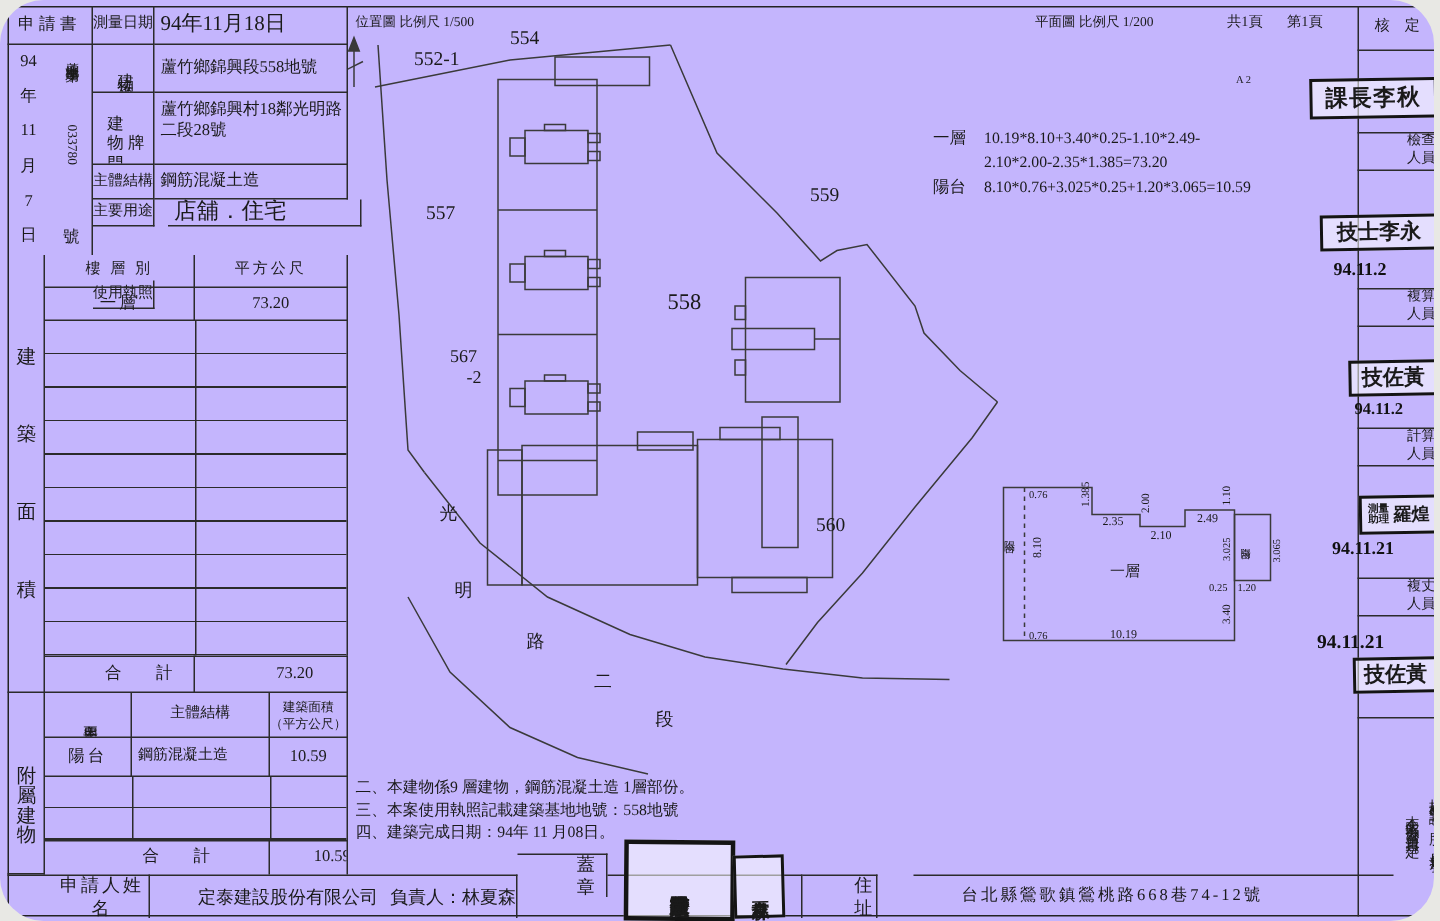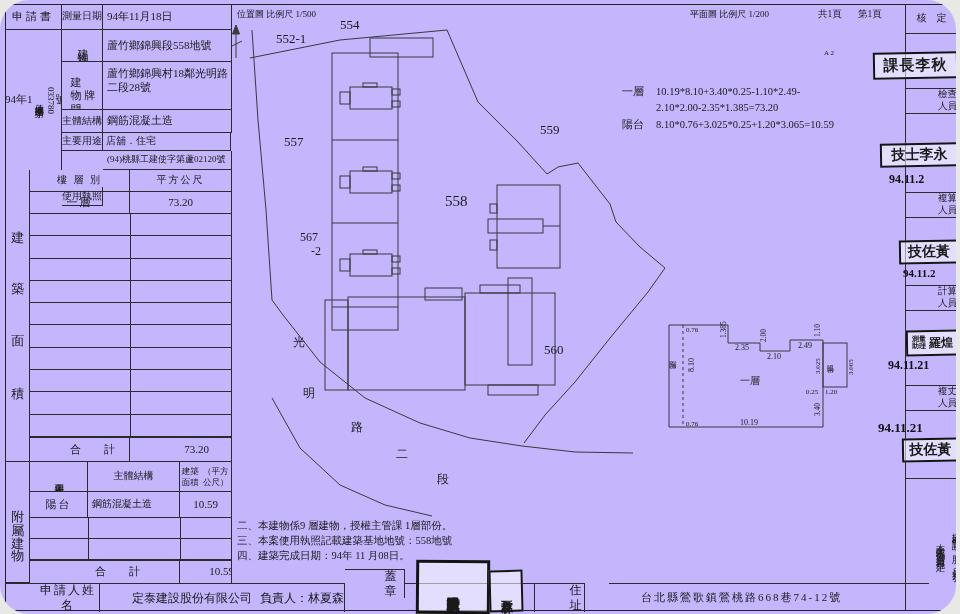--- a/index.html
+++ b/index.html
@@ -5,21 +5,21 @@
   html,body{margin:0;padding:0;background:#e8e8e4;}
   #sheet{position:relative;width:956px;height:614px;background:#c4b5fd;overflow:hidden;
          font-family:"Liberation Serif","DejaVu Serif",serif;color:#1a1a1a;border-radius:29px;}
   #border{position:absolute;left:5px;top:4px;width:952px;height:607px;border:1.5px solid #222;box-sizing:border-box;}
   .cell{position:absolute;box-sizing:border-box;display:flex;align-items:center;justify-content:center;
         text-align:center;font-size:10px;line-height:1.25;overflow:hidden;}
   .cl{justify-content:flex-start;text-align:left;padding-left:4px;}
   .bt{border-top:1px solid #2b2b2b;padding-left:32px;}.bb{border-bottom:1px solid #2b2b2b;}.br{border-right:1px solid #2b2b2b;}
   .vert{writing-mode:vertical-lr;text-orientation:upright;}
   .vrl{writing-mode:vertical-rl;text-orientation:upright;}
-  .col{flex-direction:row;}
+  .col{flex-direction:column;}
   .stamp{position:absolute;border:2px solid #141414;box-sizing:border-box;display:flex;align-items:center;
          justify-content:center;font-weight:bold;background:rgba(255,255,255,.55);transform:rotate(-1deg);}
   .hdate{position:absolute;font-family:Liberation Serif, serif;font-weight:bold;color:#111;}
   .rows-empty{position:absolute;box-sizing:border-box;}
   svg text{fill:#1a1a1a;font-family:"Liberation Serif","DejaVu Serif",serif;}
 </style>
 </head>
 <body>
 
 <div id="sheet">
@@ -37,36 +37,35 @@
       <span>日</span>
     </div>
     <div class="cell col" style="left:28px;top:0;width:29px;height:140px;justify-content:space-between;padding:4px 0;position:absolute;font-size:9px">
       <span class="vert" style="letter-spacing:1px">蘆地測建字第</span>
       <span class="vrl" style="text-orientation:mixed;font-size:9px">033780</span>
       <span style="font-size:11px">號</span>
     </div>
   </div>
 
   <div class="cell br bb" style="left:62px;top:4px;width:41px;height:26px;">測量日期</div>
-  <div class="cell br bb cl" style="left:103px;top:4px;width:129px;height:26px;font-size:11px">94年11月18日</div>
+  <div class="cell br bb cl" style="left:103px;top:4px;width:129px;height:26px;font-size:14px">94年11月18日</div>
 
   <div class="cell br bb vert" style="left:62px;top:30px;width:41px;height:32px;font-size:11px;letter-spacing:4px;padding-top:2px">建物坐落</div>
   <div class="cell br bb cl" style="left:103px;top:30px;width:129px;height:32px;font-size:11px">蘆竹鄉錦興段558地號</div>
 
   <div class="cell br bb vert" style="left:62px;top:62px;width:41px;height:48px;font-size:11px;letter-spacing:14px;padding-top:4px">建物門牌</div>
   <div class="cell br bb cl" style="left:103px;top:62px;width:129px;height:48px;font-size:11px;align-items:flex-start;padding-top:5px">蘆竹鄉錦興村18鄰光明路二段28號</div>
 
   <div class="cell br bb" style="left:62px;top:110px;width:41px;height:23px;">主體結構</div>
   <div class="cell br bb cl" style="left:103px;top:110px;width:129px;height:23px;font-size:11px">鋼筋混凝土造</div>
 
   <div class="cell br bb" style="left:62px;top:133px;width:41px;height:18px;">主要用途</div>
-  <div class="cell br bb cl" style="left:102px;top:133px;width:129px;height:18px;font-size:10px">店舖．住宅</div>
+  <div class="cell br bb cl" style="left:112px;top:133px;width:129px;height:18px;font-size:15px">店舖．住宅</div>
 
   <div class="cell br bb" style="left:62px;top:151px;width:41px;height:19px;margin-top:36px;">使用執照</div>
-  <div class="cell br bb cl" style="left:103px;top:151px;width:129px;height:19px;font-size:9px">(94)桃縣工建使字第蘆02120號</div>
 
   <div class="cell br bb vert" style="left:5px;top:170px;width:25px;height:292px;font-size:13px;letter-spacing:52px;padding-top:16px">建築面積</div>
   <div class="cell br bb" style="left:30px;top:170px;width:100px;height:22px;letter-spacing:2px">樓 層 別</div>
   <div class="cell br bb" style="left:130px;top:170px;width:102px;height:22px;letter-spacing:2px">平方公尺</div>
   <div class="cell br bb" style="left:30px;top:192px;width:100px;height:22px;font-size:11px;letter-spacing:2px">一層</div>
   <div class="cell br bb" style="left:130px;top:192px;width:102px;height:22px;font-size:11px">73.20</div>
   <div class="rows-empty br" style="left:30px;top:214px;width:202px;height:223px;
        background:repeating-linear-gradient(to bottom, transparent 0, transparent 21.3px, #2b2b2b 21.3px, #2b2b2b 22.3px);">
     <div style="position:absolute;left:100px;top:0;bottom:0;border-left:1px solid #2b2b2b"></div>
   </div>
@@ -217,21 +216,21 @@
     <text x="830" y="360" font-size="7" style="writing-mode:vertical-rl;text-orientation:upright">陽台</text>
     <text x="853" y="375" font-size="7" transform="rotate(-90 853 375)">3.065</text>
     <text x="806" y="394" font-size="7">0.25</text>
     <text x="825" y="394" font-size="7">1.20</text>
     <text x="820" y="416" font-size="7.5" transform="rotate(-90 820 416)">3.40</text>
     <text x="740" y="425" font-size="8">10.19</text>
     <text x="740" y="384" font-size="10">一層</text>
   </svg>
 
   <div style="position:absolute;left:237px;top:518px;width:662px;height:62px;font-size:10.5px;line-height:15px">
-    <div>二、本建物係9 層建物，授權主管課 1層部份。</div>
+    <div>二、本建物係9 層建物，鋼筋混凝土造 1層部份。</div>
     <div>三、本案使用執照記載建築基地地號：558地號</div>
     <div>四、建築完成日期：94年 11 月08日。</div>
   </div>
 
   <div style="position:absolute;left:905px;top:4px;width:53px;height:607px;border-left:1px solid #2b2b2b;box-sizing:border-box"></div>
 
   <div class="cell bb" style="left:905px;top:4px;width:53px;height:30px;font-size:10px">核　定</div>
   <div class="cell bt bb" style="left:905px;top:88px;width:53px;height:26px;font-size:9.5px">檢查人員</div>
   <div class="cell bt bb" style="left:905px;top:192px;width:53px;height:26px;font-size:9.5px">複算人員</div>
   <div class="cell bt bb" style="left:905px;top:285px;width:53px;height:26px;font-size:9.5px">計算人員</div>

